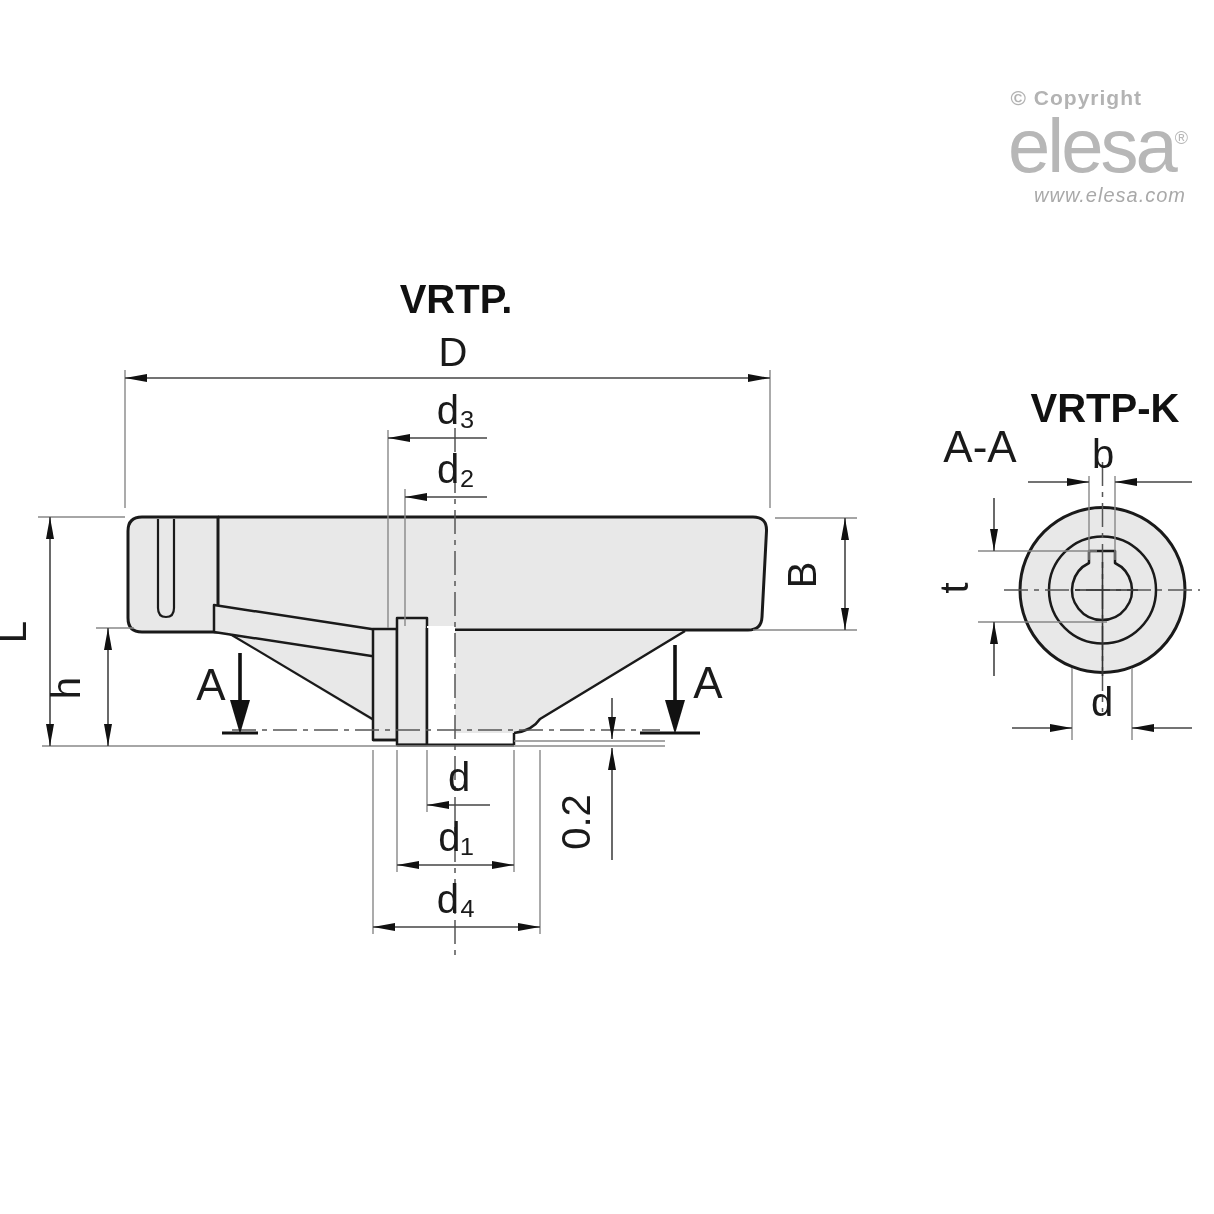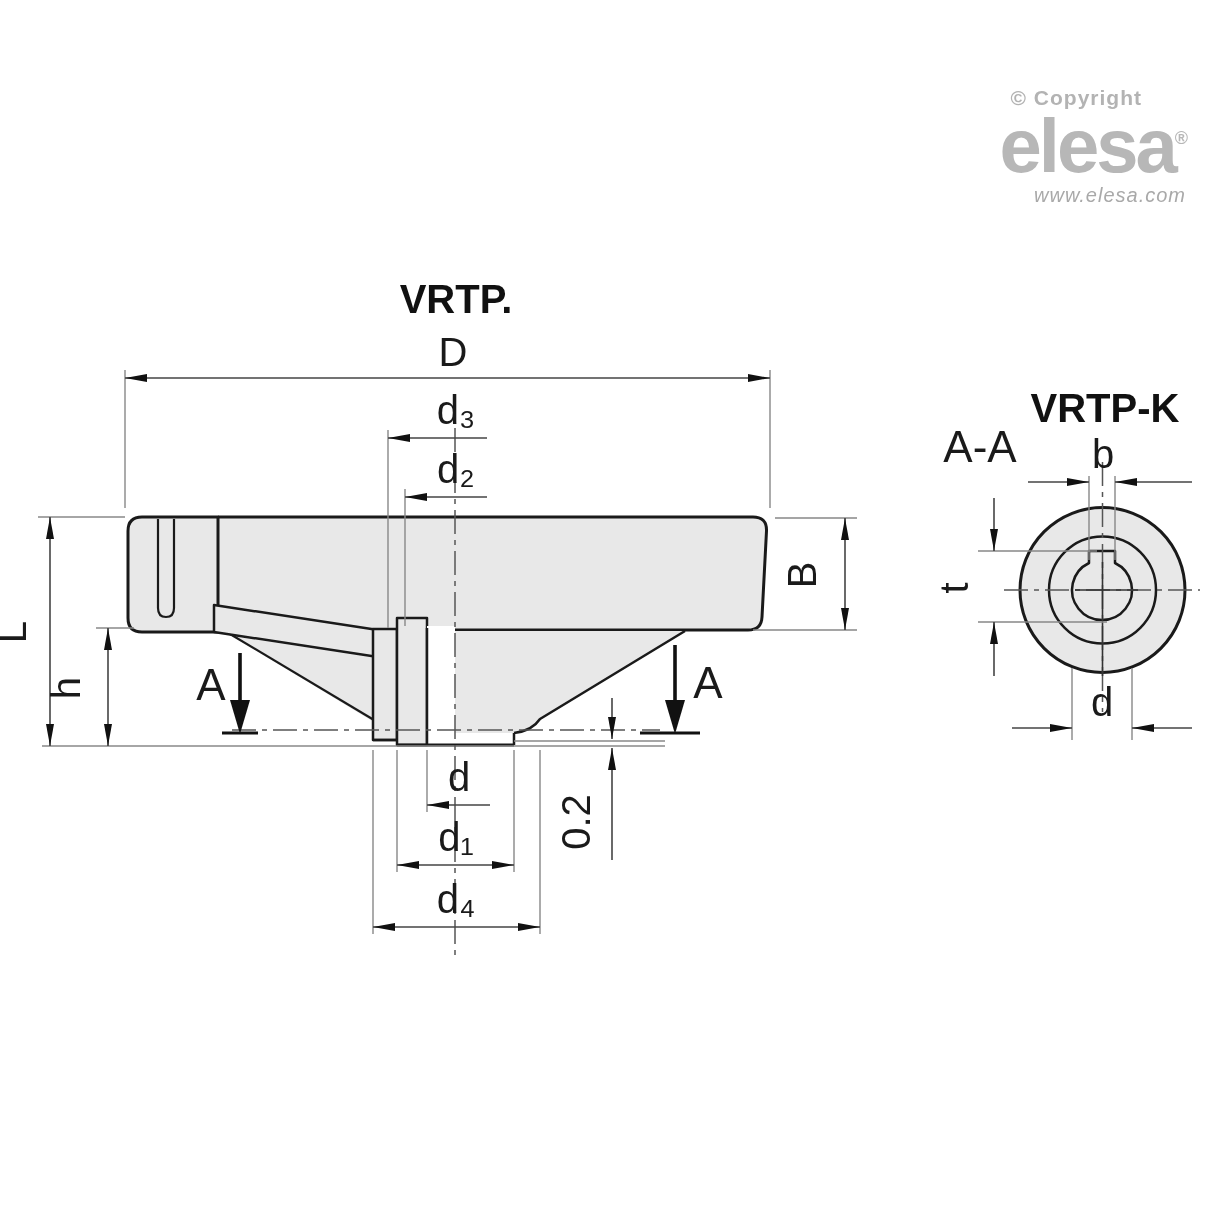--- a/index.html
+++ b/index.html
@@ -15,21 +15,21 @@
   .ol2{stroke:#1a1a1a;stroke-width:2.2;fill:none;}
   .dim{stroke:#444;stroke-width:1.6;fill:none;}
   .ext{stroke:#888;stroke-width:1.4;fill:none;}
   .cl{stroke:#555;stroke-width:1.5;fill:none;stroke-dasharray:24 6 5 6;}
   .lbl{font-size:40px;fill:#1a1a1a;text-anchor:middle;}
   .lblb{font-size:40px;font-weight:bold;fill:#111;text-anchor:middle;}
   .secA{font-size:44px;fill:#1a1a1a;text-anchor:middle;}
   
   .logo-wrap{position:absolute;top:86px;right:26px;text-align:right;color:#b5b5b5;}
   .logo-copy{font-size:21px;font-weight:bold;color:#b3b3b3;margin:0 46px 0 0;letter-spacing:1px;}
-  .logo-name{font-size:76px;font-weight:bold;letter-spacing:-3px;line-height:0.95;
+  .logo-name{font-size:76px;font-weight:normal;letter-spacing:-3px;line-height:0.95;
              color:#b7b7b7;margin:0;}
   .logo-reg{font-size:18px;vertical-align:28px;letter-spacing:0;}
   .logo-url{font-size:20px;color:#a9a9a9;margin:2px 2px 0 0;letter-spacing:1px;font-style:italic;}
 </style>
 </head>
 <body>
 
 <div class="stage">
 
   <svg width="1214" height="1214" viewBox="0 0 1214 1214">

